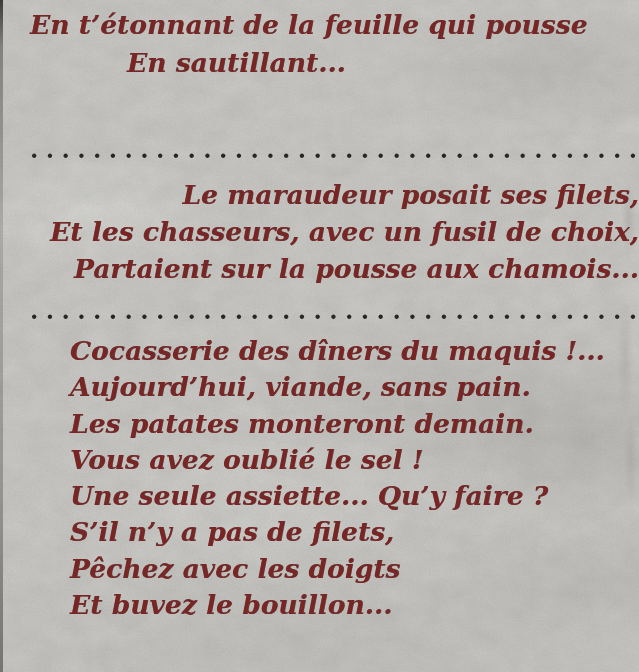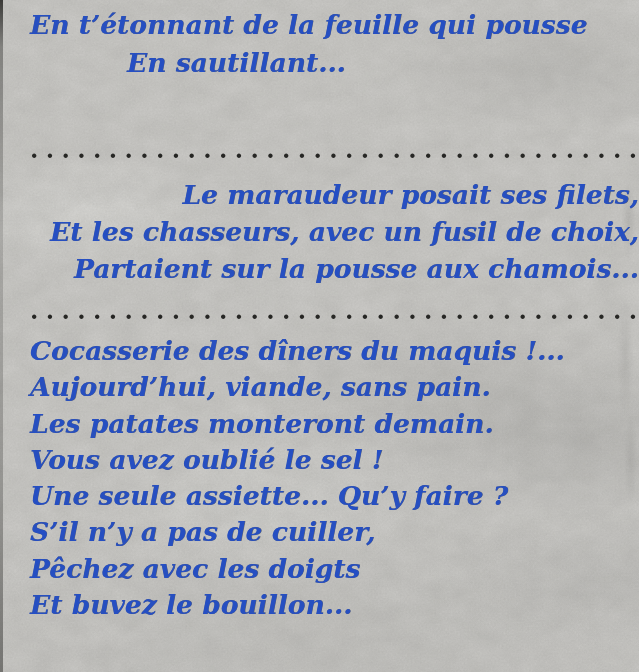--- a/index.html
+++ b/index.html
@@ -56,31 +56,31 @@
     position: absolute;
     inset: 0;
     pointer-events: none;
     z-index: 5;
   }
   .stanza {
     position: absolute;
     left: 0;
     right: 0;
     padding-left: 30px;
-    color: #1d4ed8;
+    color: #7f1d1d;
     font-weight: bold;
     font-style: italic;
     font-size: 26.5px;
     text-shadow: 0.3px 0.3px 0.6px rgba(25,25,23,0.55);
     z-index: 2;
   }
   .pline { white-space: nowrap; }
   .stanza-1 { top: 6px;   line-height: 38px; }
   .stanza-2 { top: 176px; line-height: 37px; text-align: right; }
-  .stanza-3 { top: 333px; line-height: 36.3px; }
+  .stanza-3 { top: 333px; line-height: 36.3px; margin-left: 40px; }
   .indented { margin-left: 97px; }
   .dots {
     position: absolute;
     left: 30px;
     color: #1d1d1b;
     font-weight: bold;
     font-size: 24px;
     line-height: 24px;
     letter-spacing: 7.4px;
     white-space: nowrap;
@@ -112,21 +112,21 @@
   </div>
 
   <div class="dots dots-2">...........................................</div>
 
   <div class="stanza stanza-3">
     <div class="pline">Cocasserie des dîners du maquis !...</div>
     <div class="pline">Aujourd’hui, viande, sans pain.</div>
     <div class="pline">Les patates monteront demain.</div>
     <div class="pline">Vous avez oublié le sel !</div>
     <div class="pline">Une seule assiette... Qu’y faire ?</div>
-    <div class="pline">S’il n’y a pas de cuiller,</div>
+    <div class="pline">S’il n’y a pas de filets,</div>
     <div class="pline">Pêchez avec les doigts</div>
     <div class="pline">Et buvez le bouillon...</div>
   </div>
 
   <svg class="grain" width="639" height="672" aria-hidden="true">
     <filter id="grainFine">
       <feTurbulence type="fractalNoise" baseFrequency="0.55" numOctaves="2" seed="7" stitchTiles="stitch"></feTurbulence>
       <feColorMatrix type="matrix" values="0 0 0 0 0.09  0 0 0 0 0.09  0 0 0 0 0.08  0.33 0.33 0.33 0 0"></feColorMatrix>
     </filter>
     <filter id="grainCoarse">

